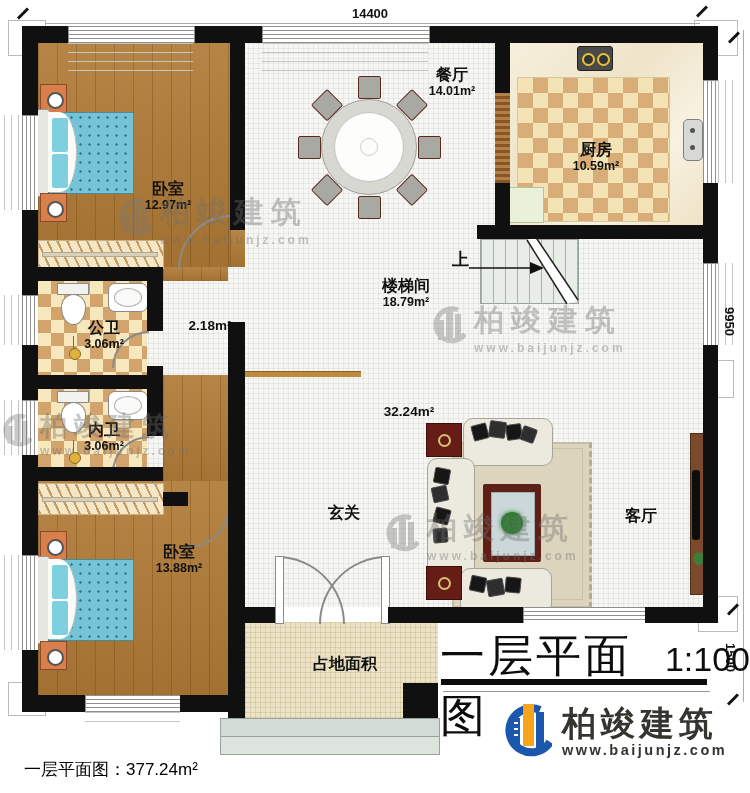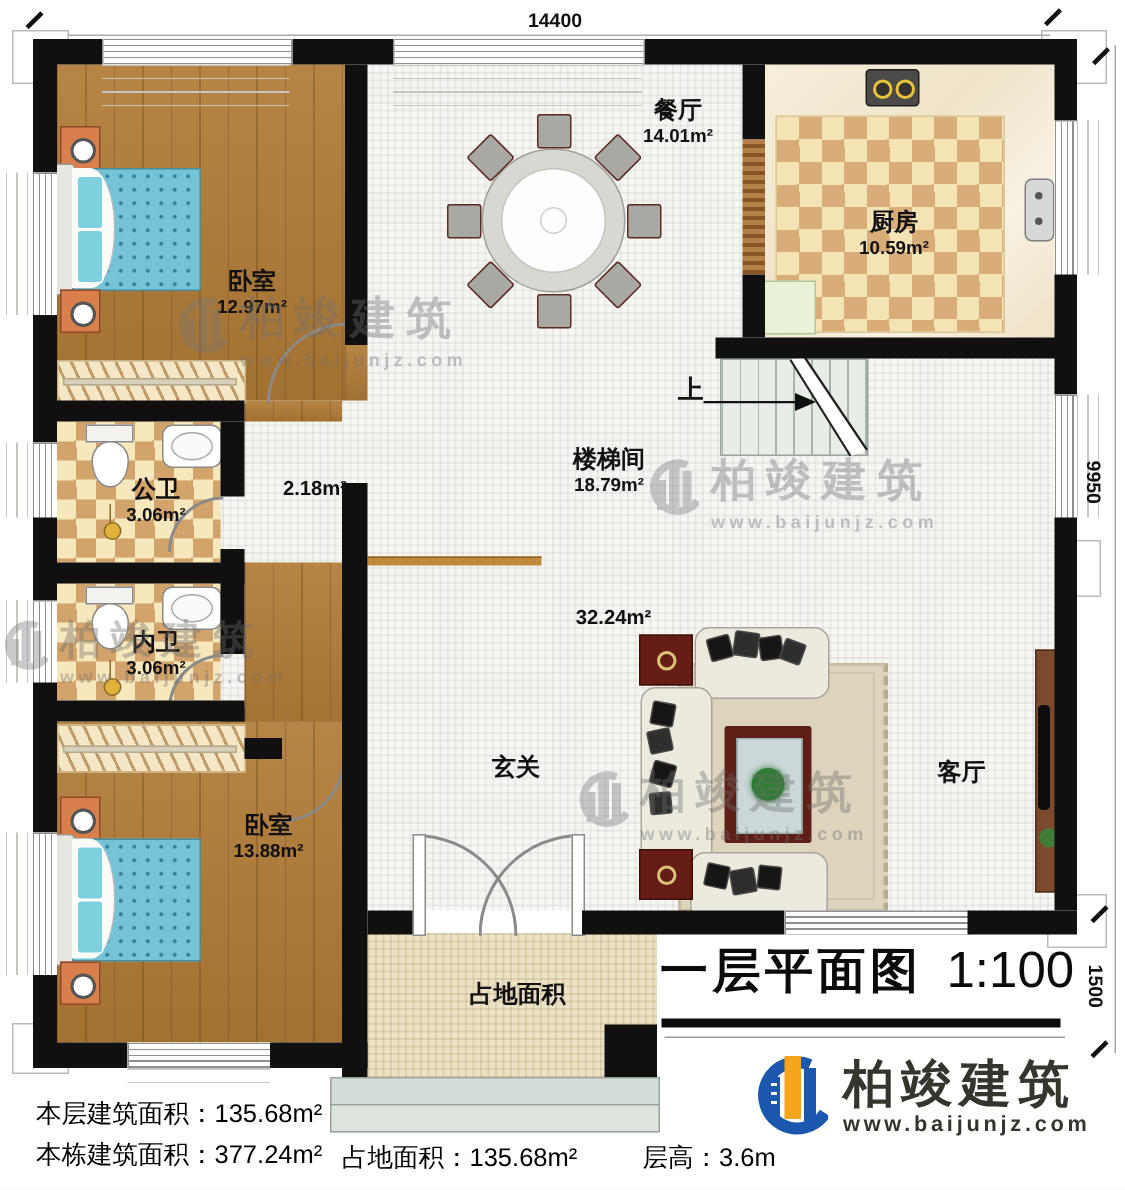--- a/index.html
+++ b/index.html
@@ -44,21 +44,21 @@
   .pillow{position:absolute;background:#7fd0de;border:1px solid #fff;border-radius:3px;}
   .hboard{position:absolute;background:#e8e6e0;border:1px solid #9a9a94;border-radius:3px;}
   .sofa{position:absolute;background:#eceadf;border:1.5px solid #a9a49a;border-radius:10px;}
   .p{position:absolute;background:#161616;border:1px solid #4a4a4a;border-radius:2px;}
   .sidetbl{position:absolute;background:#651d15;border:1px solid #3d0f0a;}
   .sidetbl .g{position:absolute;left:50%;top:50%;width:9px;height:9px;margin:-6px;border:2px solid #d9c27a;border-radius:50%;}
   .wm{position:absolute;display:flex;align-items:center;gap:8px;opacity:.38;pointer-events:none;}
   .wm .t1{font-size:30px;font-weight:bold;letter-spacing:7px;color:#6e6e6e;white-space:nowrap;}
   .wm .t2{font-size:12px;font-weight:bold;letter-spacing:3px;color:#6e6e6e;white-space:nowrap;}
   .title-row{position:absolute;display:flex;align-items:baseline;gap:16px;}
-  .title-main{font-size:32px;font-weight:bold;letter-spacing:3px;color:#0c0c0c;}
+  .title-main{font-size:45px;font-weight:normal;letter-spacing:3px;color:#0c0c0c;}
   .title-scale{font-size:34px;font-weight:400;color:#0c0c0c;}
   .stat{position:absolute;font-size:17px;color:#000;white-space:nowrap;}
   .logo-row{position:absolute;display:flex;align-items:center;gap:10px;}
   .logo-t1{font-size:34px;font-weight:bold;letter-spacing:5px;color:#35342f;line-height:1.05;}
   .logo-t2{font-size:14.5px;font-weight:bold;letter-spacing:2.5px;color:#35342f;}
   .vtext{position:absolute;font-size:13px;font-weight:bold;transform:rotate(90deg);transform-origin:center;white-space:nowrap;}
 </style>
 </head>
 <body>
 
@@ -278,21 +278,21 @@
     <span class="ar">12.97m²</span>
   </div>
   <div class="room-label" style="left:452px;top:82px">
     <span class="nm">餐厅</span>
     <span class="ar">14.01m²</span>
   </div>
   <div class="room-label" style="left:596px;top:157px">
     <span class="nm">厨房</span>
     <span class="ar">10.59m²</span>
   </div>
-  <div class="room-label" style="left:406px;top:315px">
+  <div class="room-label" style="left:406px;top:293px">
     <span class="nm">楼梯间</span>
     <span class="ar">18.79m²</span>
   </div>
   <div class="room-label" style="left:210px;top:326px">
     <span class="ar" style="font-size:13.5px">2.18m²</span>
   </div>
   <div class="room-label" style="left:104px;top:335px">
     <span class="nm">公卫</span>
     <span class="ar">3.06m²</span>
   </div>
@@ -370,30 +370,22 @@
       </div>
   </div>
 
   <div class="title-row" style="left:440px;top:626px">
     <span class="title-main">一层平面图</span>
     <span class="title-scale">1:100</span>
   </div>
   <div class="a" style="left:441px;top:679px;width:266px;height:6px;background:#0c0c0c"></div>
   <div class="a" style="left:443px;top:691px;width:267px;height:1px;background:#999"></div>
 
-  <div class="stat" style="left:24px;top:731px">
-    <span>本层建筑面积：</span><span>135.68m²</span>
-  </div>
   <div class="stat" style="left:24px;top:758px">
-    <span>本栋建筑面积：</span><span>377.24m²</span>
-  </div>
-  <div class="stat" style="left:228px;top:760px">
-    <span>占地面积：</span><span>135.68m²</span>
-    <span style="display:inline-block;width:34px"></span>
-    <span>层高：</span><span>3.6m</span>
+    <span>一层平面图：</span><span>377.24m²</span>
   </div>
 
   <div class="logo-row" style="left:502px;top:700px">
     <svg width="50" height="64" viewBox="0 0 50 64">
       <path d="M38 10 A22 22 0 1 0 48 42" fill="none" stroke="#1b57ad" stroke-width="8"></path>
       <rect x="21" y="4" width="11" height="42" fill="#f7a41d"></rect>
       <rect x="10" y="18" width="8" height="30" fill="#1b57ad"></rect>
       <rect x="34" y="12" width="8" height="38" fill="#1b57ad"></rect>
       <rect x="12" y="22" width="4" height="2" fill="#fff"></rect>
       <rect x="12" y="28" width="4" height="2" fill="#fff"></rect>

